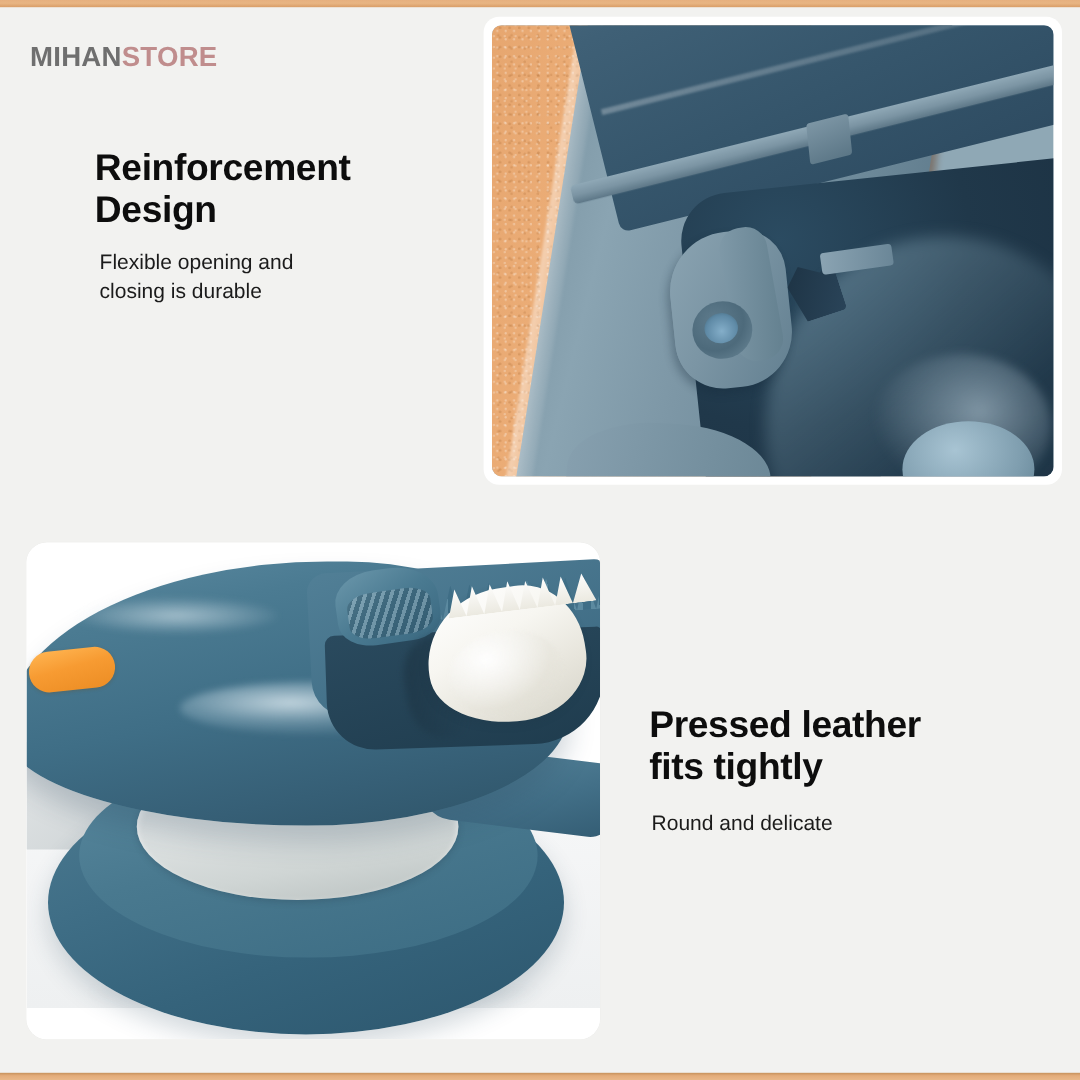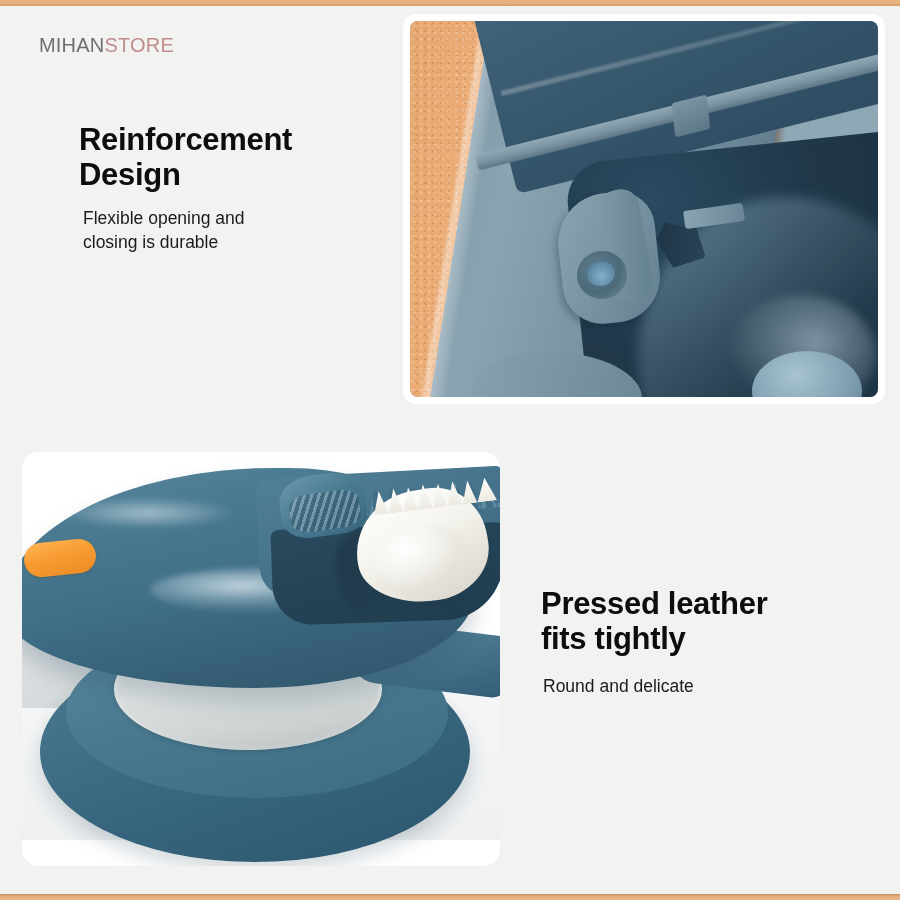--- a/index.html
+++ b/index.html
@@ -34,25 +34,25 @@
   }
   .edge-band.top { top: 0; }
   .edge-band.bottom {
     bottom: 0;
     background: linear-gradient(180deg, #c6915c 0%, #e3ac7a 40%, #e9b889 100%);
   }
 
   
   .brand {
     position: absolute;
-    left: 39px;
+    left: 25px;
     top: 34px;
-    font-size: 20px;
+    font-size: 23px;
     letter-spacing: 0.2px;
-    font-weight: 400;
+    font-weight: 700;
     white-space: nowrap;
     z-index: 5;
   }
   .brand .b-mihan { color: #6f6f6f; }
   .brand .b-store { color: #c08d8d; }
 
   
   .txt-block { position: absolute; z-index: 5; }
   .txt-block.upper { left: 79px; top: 122px; width: 310px; }
   .txt-block.lower { left: 541px; top: 586px; width: 340px; }

